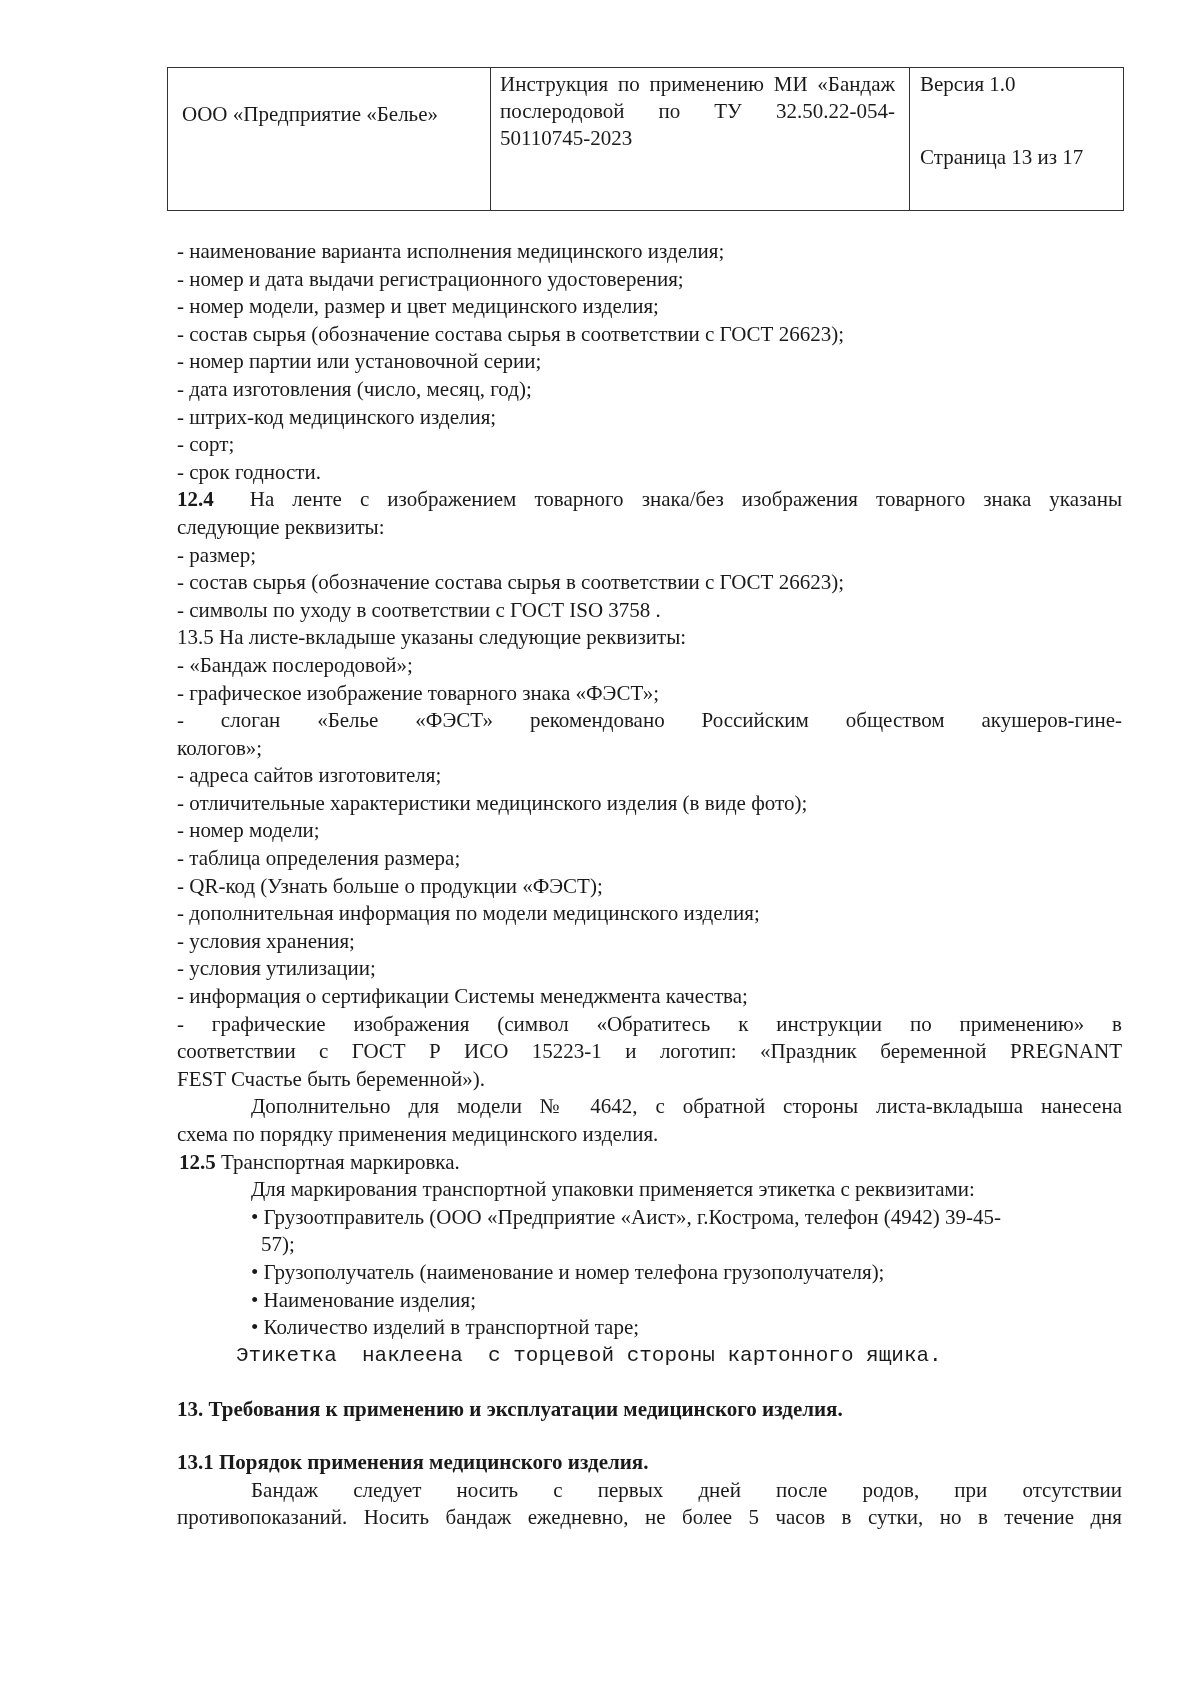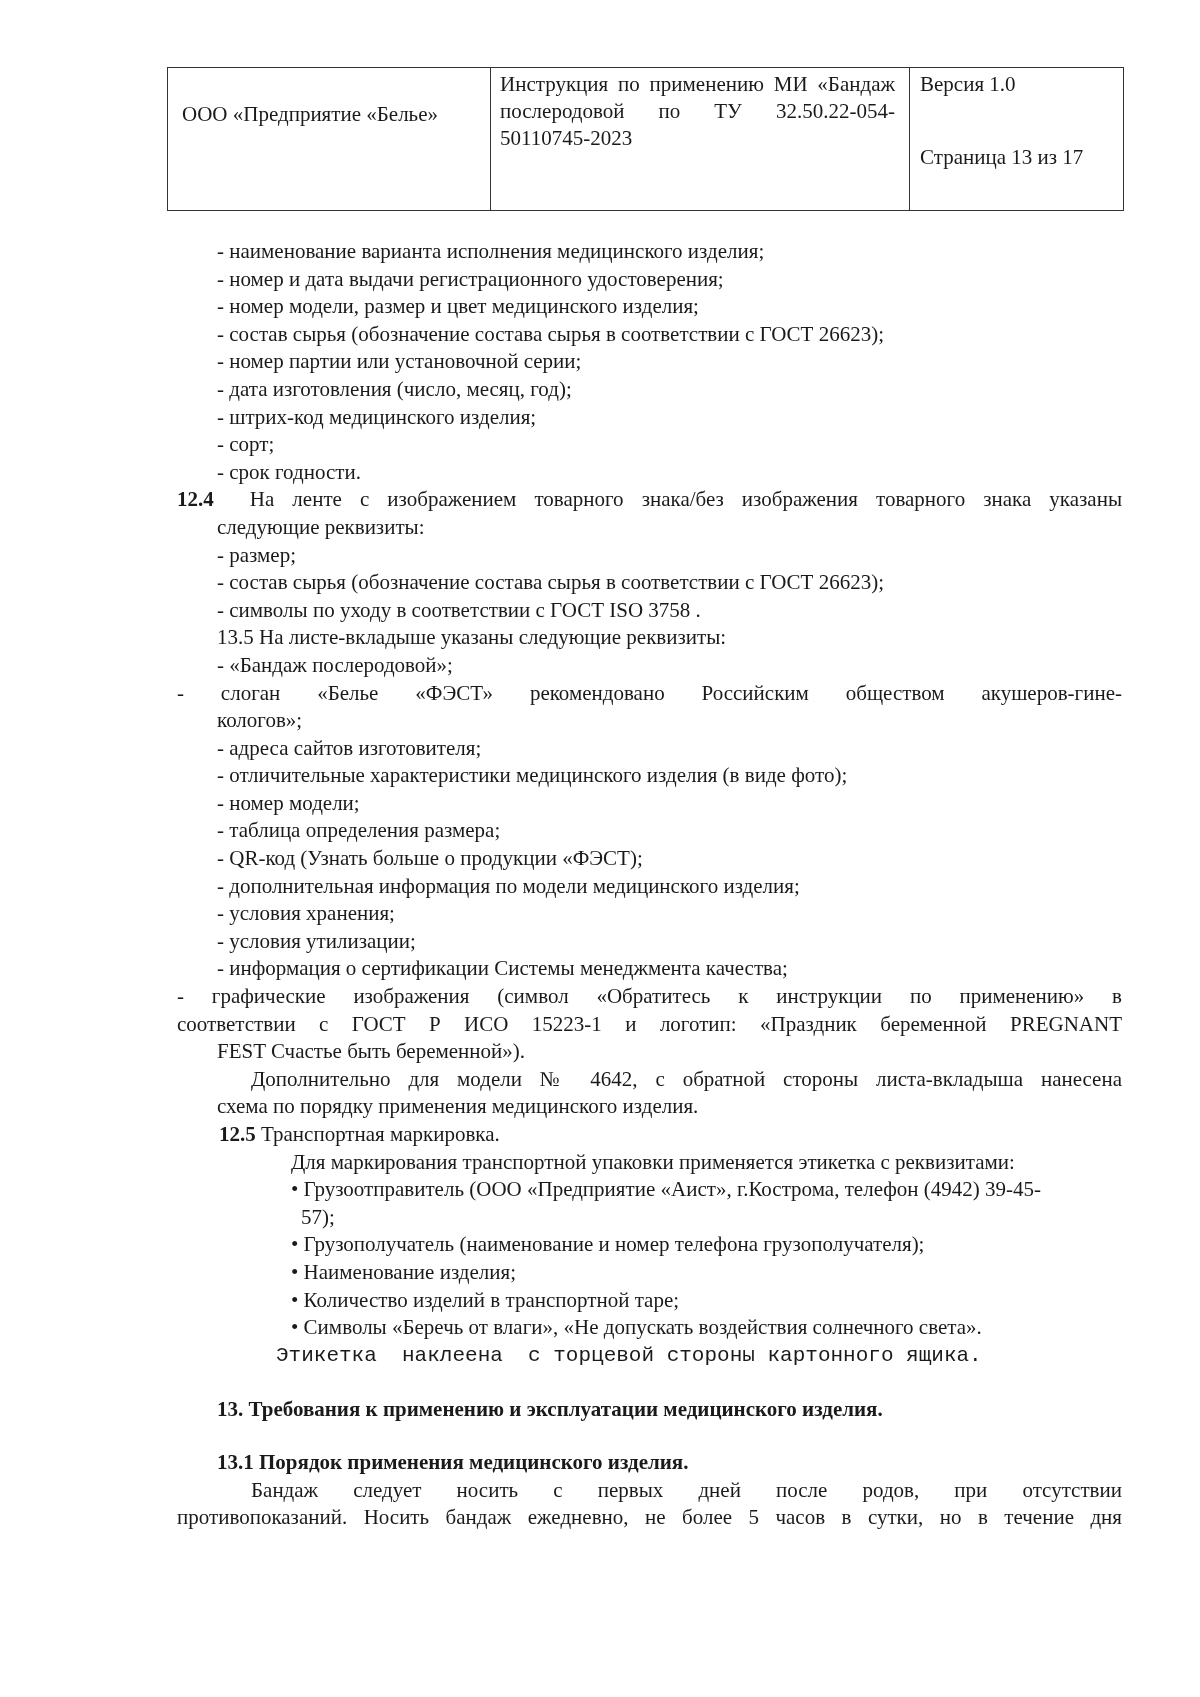--- a/index.html
+++ b/index.html
@@ -16,21 +16,21 @@
     .c1 { width: 322px; }
     .c1 .txt { display: block; padding: 33px 0 0 14px; white-space: nowrap; }
     .c2 { width: 418px; }
     .c2 .txt { display: block; padding: 3px 14px 0 9px; text-align: justify; }
     .c3 .v { display: block; padding: 3px 0 0 10px; }
     .c3 .p { display: block; padding: 46px 0 0 10px; }
     .body {
       position: absolute; left: 177px; top: 238px; width: 945px;
       font-size: 21px; line-height: 27.6px;
     }
-    .line { display: block; white-space: nowrap; margin-left: 40px; }
+    .line { display: block; white-space: nowrap; }
     .just { display: block; text-align: justify; text-align-last: justify; white-space: normal; }
     .b { font-weight: bold; }
     .ind1 { padding-left: 74px; }
     .ind2 { padding-left: 74px; }
     .bul { padding-left: 74px; }
     .bulcont { padding-left: 84px; }
     .ind3 { padding-left: 59px; font-family: Liberation Mono, monospace; }
     .gap { height: 27px; display: block; }
     .gap2 { height: 25px; display: block; }
   </style>
@@ -68,20 +68,21 @@
     <span class="line">- срок годности.</span>
 
     <span class="just"><b>12.4</b>&nbsp; <span>На ленте с изображением товарного знака/без изображения товарного знака указаны</span></span>
     <span class="line">следующие реквизиты:</span>
     <span class="line">- размер;</span>
     <span class="line">- состав сырья (обозначение состава сырья в соответствии с ГОСТ 26623);</span>
     <span class="line">- символы по уходу в соответствии с ГОСТ ISO 3758 .</span>
 
     <span class="line">13.5 На листе-вкладыше указаны следующие реквизиты:</span>
     <span class="line">-  «Бандаж послеродовой»;</span>
+    <span class="line">- графическое изображение товарного знака «ФЭСТ»;</span>
     <span class="just">- слоган «Белье «ФЭСТ» рекомендовано Российским обществом акушеров-гине-</span>
     <span class="line">кологов»;</span>
     <span class="line">- адреса сайтов изготовителя;</span>
     <span class="line">- отличительные характеристики медицинского изделия (в виде фото);</span>
     <span class="line">- номер модели;</span>
     <span class="line">- таблица определения размера;</span>
     <span class="line">- QR-код (Узнать больше о продукции «ФЭСТ);</span>
     <span class="line">- дополнительная информация по модели медицинского изделия;</span>
     <span class="line">- условия хранения;</span>
     <span class="line">- условия утилизации;</span>
@@ -92,21 +93,20 @@
     <span class="just ind1">Дополнительно для модели № 4642, с обратной стороны листа-вкладыша нанесена</span>
     <span class="line">схема по порядку применения медицинского изделия.</span>
 
     <span class="line" style="padding-left:2px"><b>12.5</b> <span>Транспортная маркировка.</span></span>
     <span class="line ind2">Для маркирования транспортной упаковки применяется этикетка с реквизитами:</span>
     <span class="line bul">• Грузоотправитель (ООО «Предприятие «Аист», г.Кострома, телефон (4942) 39-45-</span>
     <span class="line bulcont">57);</span>
     <span class="line bul">• Грузополучатель (наименование и номер телефона грузополучателя);</span>
     <span class="line bul">• Наименование изделия;</span>
     <span class="line bul">• Количество изделий в транспортной таре;</span>
-    <span class="line bul">• Символы «Беречь от влаги», «Не допускать воздействия солнечного света».</span>
     <span class="line ind3" style="white-space:pre">Этикетка  наклеена  с торцевой стороны картонного ящика.</span>
 
     <span class="gap"></span>
     <span class="line b">13. Требования к применению и эксплуатации медицинского изделия.</span>
     <span class="gap2"></span>
     <span class="line b">13.1 Порядок применения медицинского изделия.</span>
     <span class="just ind1">Бандаж следует носить с первых дней после родов, при отсутствии</span>
     <span class="just">противопоказаний. Носить бандаж ежедневно, не более 5 часов в сутки, но в течение дня</span>
   </div>
 

